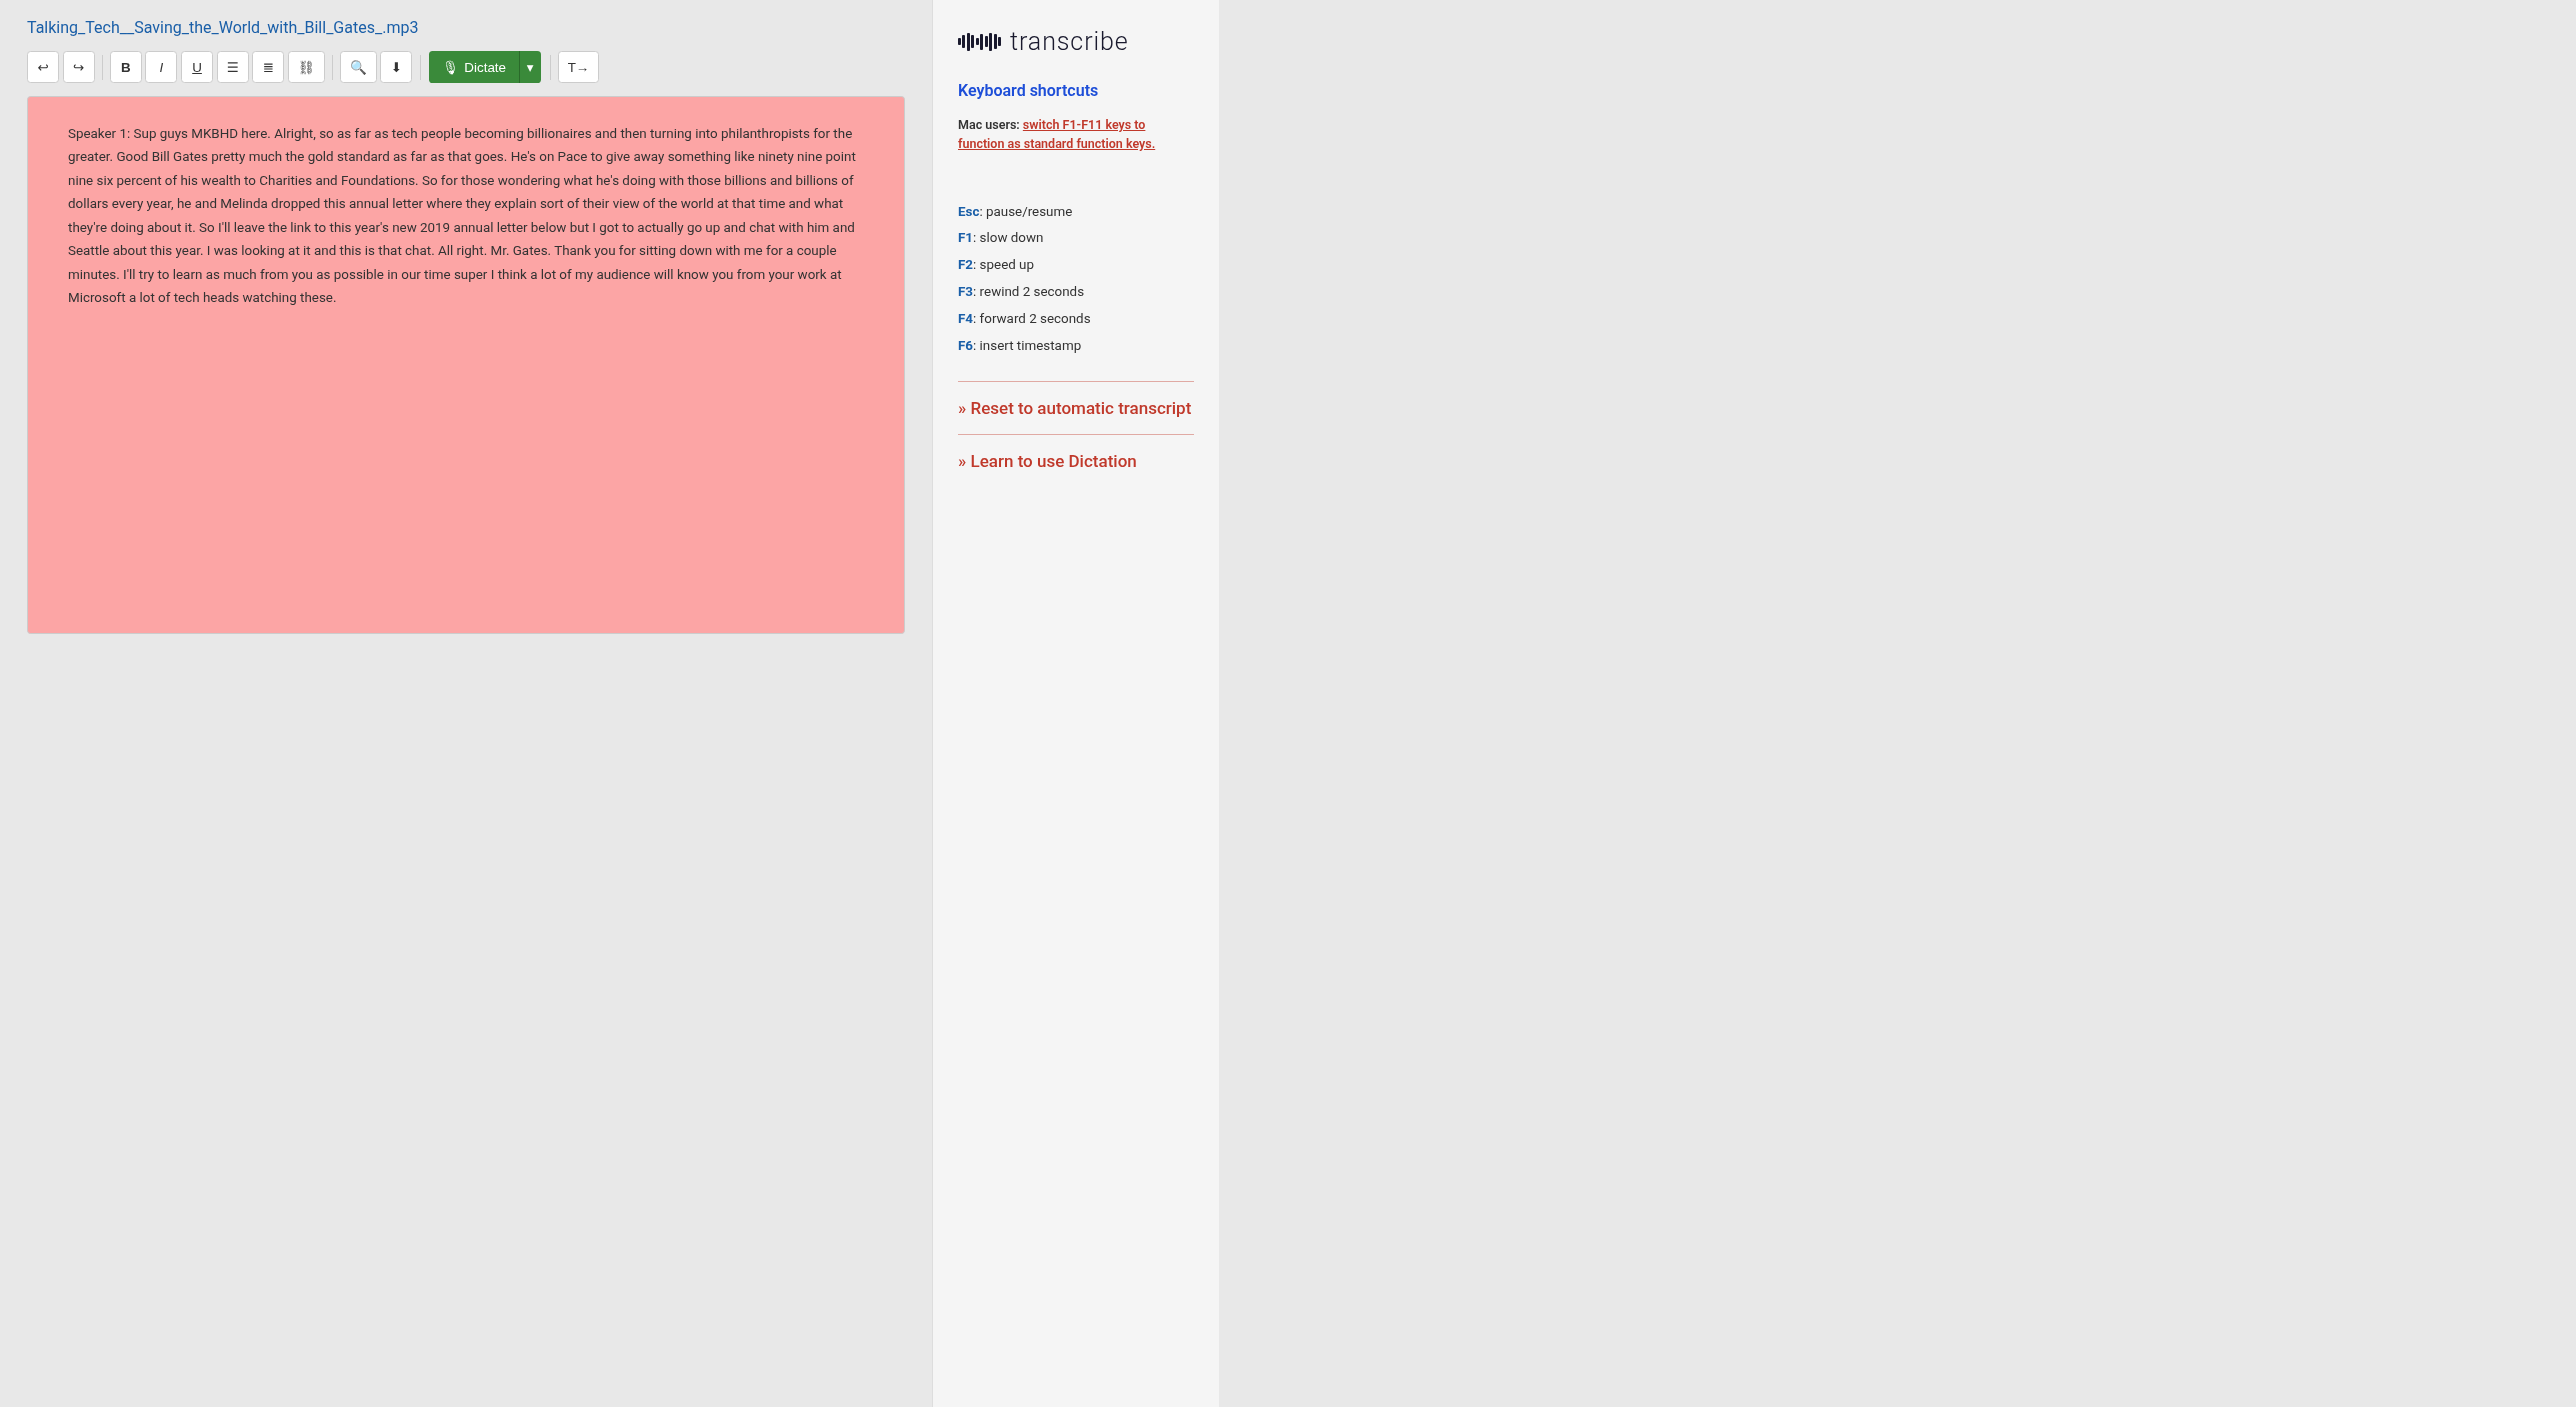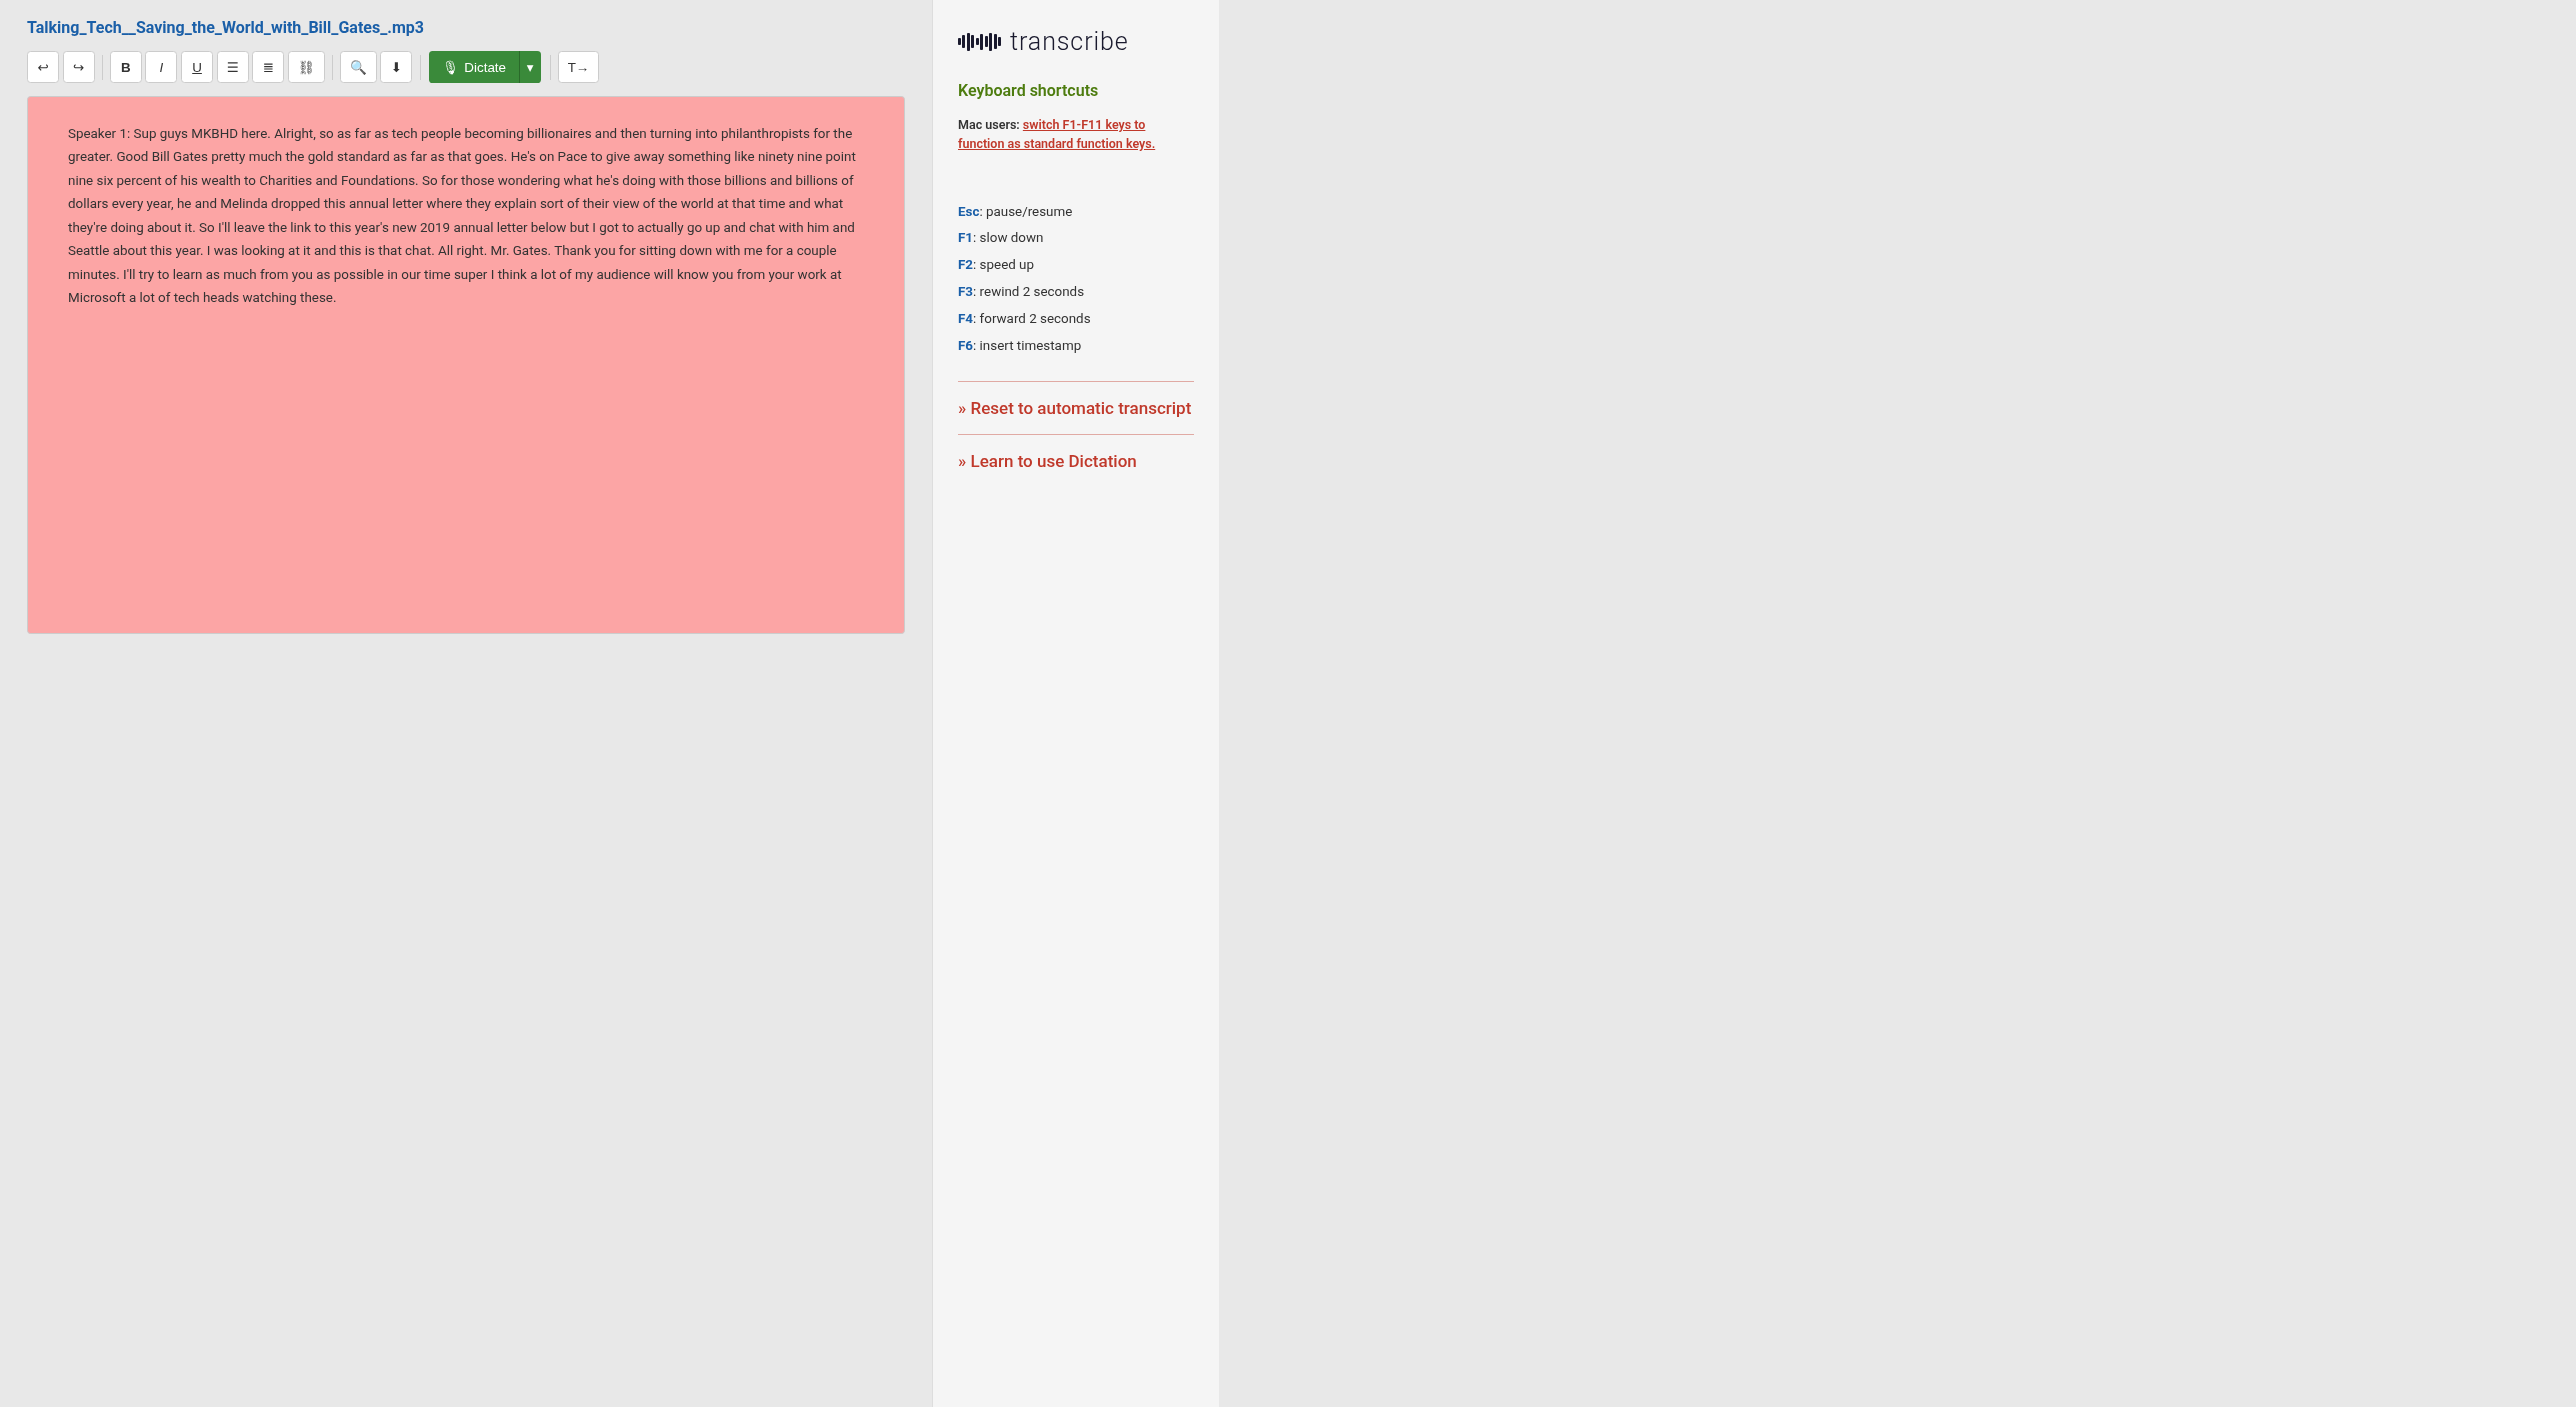--- a/index.html
+++ b/index.html
@@ -10,21 +10,21 @@
       min-height: 100vh;
     }
     .main-area {
       flex: 1;
       padding: 18px 27px;
       max-width: 932px;
     }
     .file-title {
       color: #1a5fa8;
       font-size: 16px;
-      font-weight: 700;
+      font-weight: 400;
       margin-bottom: 14.3px;
       text-decoration: none;
     }
     .toolbar {
       display: flex;
       align-items: center;
       gap: 3.6px;
       margin-bottom: 12.5px;
       flex-wrap: wrap;
     }
@@ -111,21 +111,21 @@
     .logo-icon {
       color: #1a1a2e;
     }
     .logo-text {
       font-size: 25px;
       font-weight: 300;
       color: #1a1a2e;
       letter-spacing: 0.9px;
     }
     .sidebar-section-title {
-      color: #4d7c0f;
+      color: #1d4ed8;
       font-size: 16px;
       font-weight: 600;
       margin-bottom: 16px;
     }
     .mac-notice {
       font-size: 12.5px;
       color: #333;
       margin-bottom: 27px;
       line-height: 1.5;
     }

